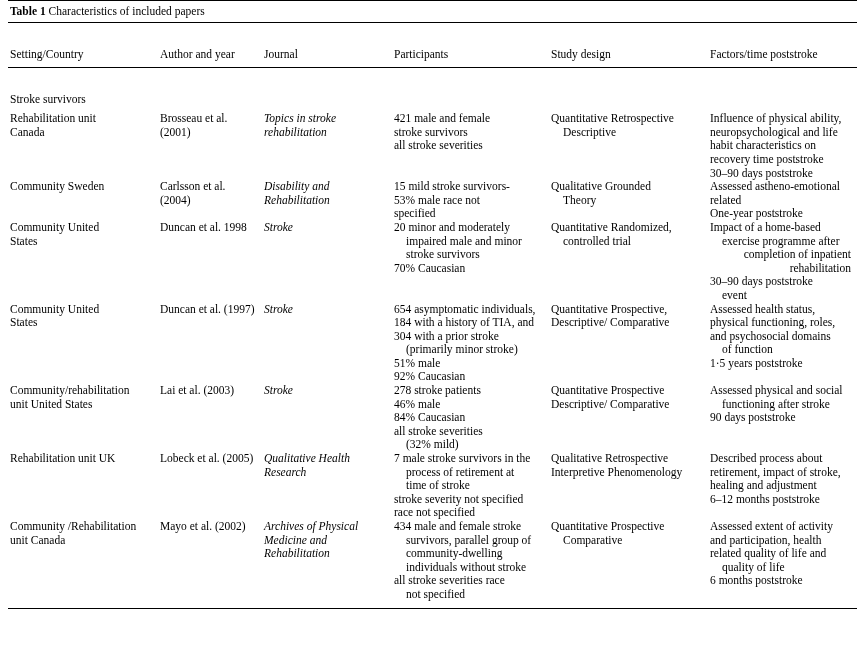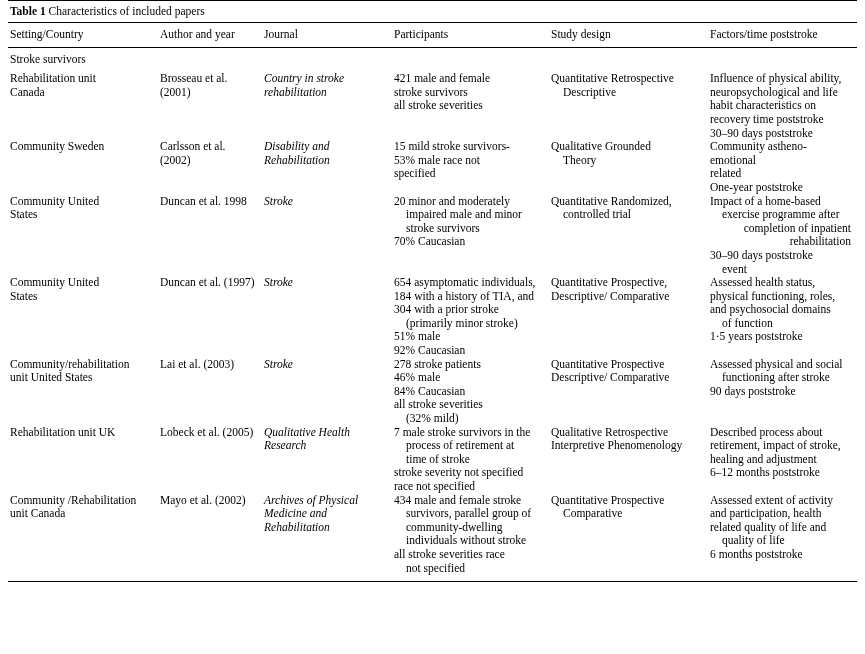--- a/index.html
+++ b/index.html
@@ -33,20 +33,21 @@
     border-top: 1px solid #000;
     height: 0;
   }
   .rule.thin {
     border-top: 0.8px solid #000;
   }
   table.paper-table {
     width: 100%;
     border-collapse: collapse;
     table-layout: fixed;
+    margin-top: 20px;
   }
   table.paper-table th,
   table.paper-table td {
     vertical-align: top;
     text-align: left;
     font-size: 11.5px;
     line-height: 13.6px;
     padding: 0 6px 0 2px;
   }
   table.paper-table thead th {
@@ -144,21 +145,21 @@
       <tr class="first-row">
         <td>
           <span class="cell-line">Rehabilitation unit</span>
           <span class="cell-line">Canada</span>
         </td>
         <td>
           <span class="cell-line">Brosseau et al.</span>
           <span class="cell-line">(2001)</span>
         </td>
         <td class="journal-cell">
-          <span class="cell-line">Country in stroke</span>
+          <span class="cell-line">Topics in stroke</span>
           <span class="cell-line">rehabilitation</span>
         </td>
         <td>
           <span class="cell-line">421 male and female</span>
           <span class="cell-line">stroke survivors</span>
           <span class="cell-line">all stroke severities</span>
         </td>
         <td>
           <span class="cell-line">Quantitative Retrospective</span>
           <span class="indent">Descriptive</span>
@@ -171,37 +172,37 @@
           <span class="cell-line">30–90 days poststroke</span>
         </td>
       </tr>
 
       <tr>
         <td>
           <span class="cell-line">Community Sweden</span>
         </td>
         <td>
           <span class="cell-line">Carlsson et al.</span>
-          <span class="cell-line">(2002)</span>
+          <span class="cell-line">(2004)</span>
         </td>
         <td class="journal-cell">
           <span class="cell-line">Disability and</span>
           <span class="cell-line">Rehabilitation</span>
         </td>
         <td>
           <span class="cell-line">15 mild stroke survivors-</span>
           <span class="cell-line">53% male race not</span>
           <span class="cell-line">specified</span>
         </td>
         <td>
           <span class="cell-line">Qualitative Grounded</span>
           <span class="indent">Theory</span>
         </td>
         <td>
-          <span class="cell-line">Community astheno-emotional</span>
+          <span class="cell-line">Assessed astheno-emotional</span>
           <span class="cell-line">related</span>
           <span class="cell-line">One-year poststroke</span>
         </td>
       </tr>
 
       <tr>
         <td>
           <span class="cell-line">Community United</span>
           <span class="cell-line">States</span>
         </td>

